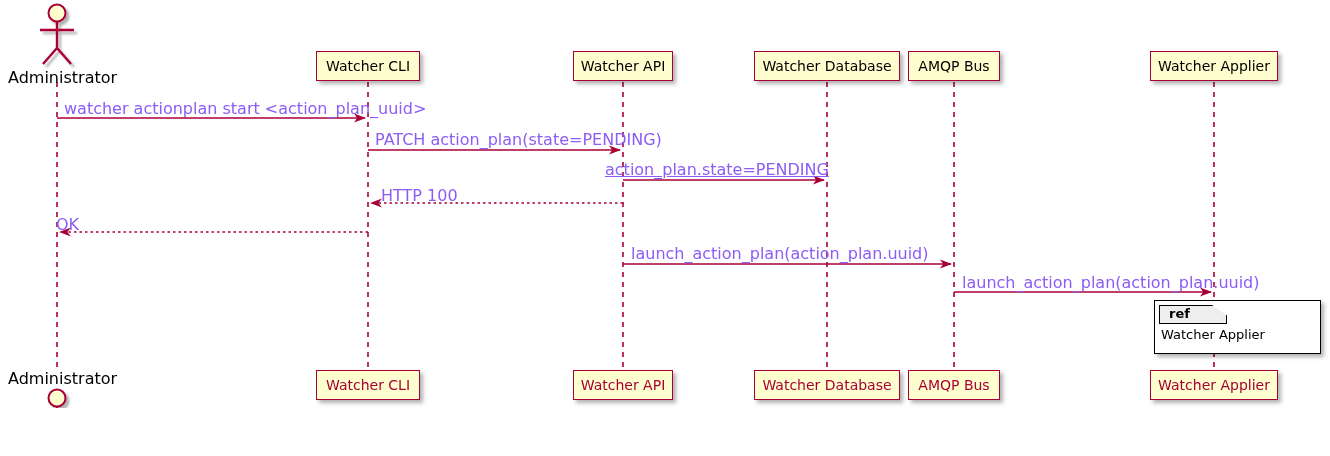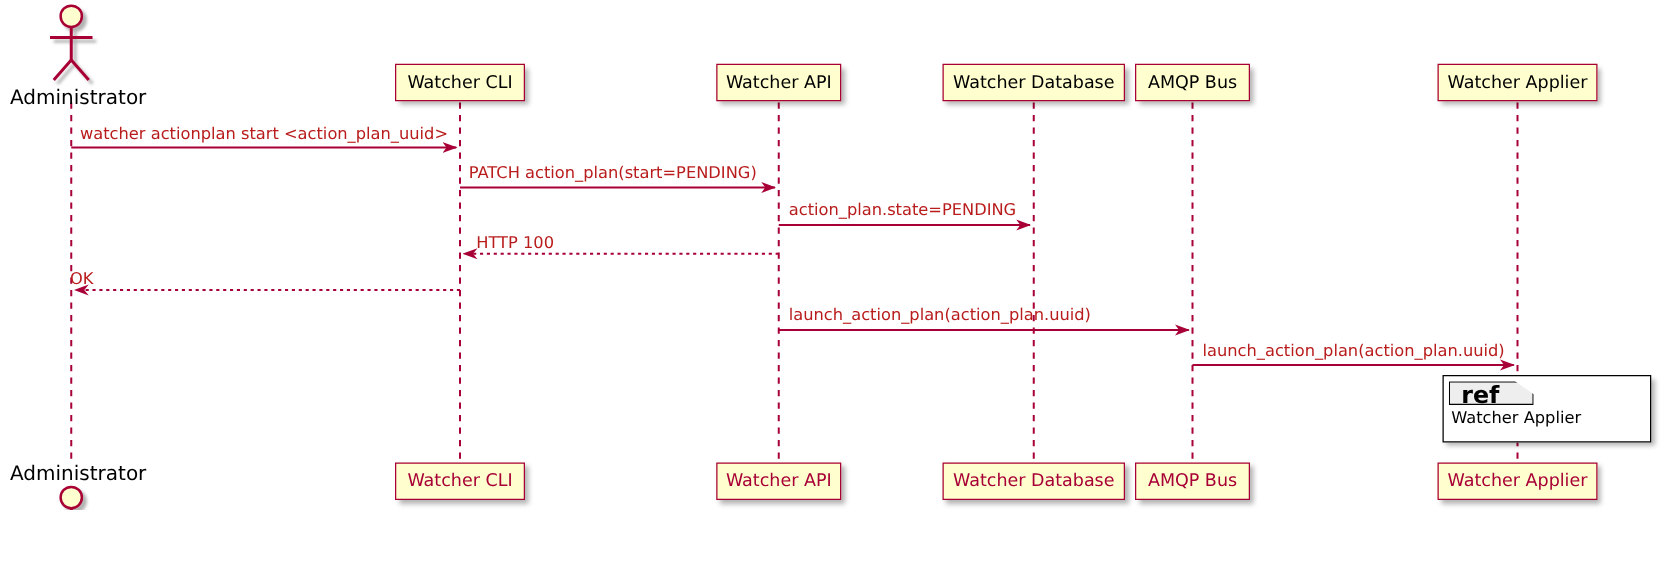--- a/index.html
+++ b/index.html
@@ -44,22 +44,22 @@
   }
   .actor-label {
     position: absolute;
     font-size: 16px;
     color: #000000;
     white-space: nowrap;
     line-height: 1;
   }
   .msg-label {
     position: absolute;
-    font-size: 13px;
-    color: #b91c1c;
+    font-size: 16px;
+    color: #8b5cf6;
     white-space: nowrap;
     line-height: 1;
   }
   .ref-note {
     position: absolute;
     box-sizing: border-box;
     background: #FFFFFF;
     border: 1.5px solid #000000;
     box-shadow: 3px 3px 4px rgba(0,0,0,0.30);
   }
@@ -71,21 +71,21 @@
     height: 19px;
     background: #EEEEEE;
     border: 1px solid #000000;
     box-sizing: border-box;
     clip-path: polygon(0 0, 78% 0, 100% 55%, 100% 100%, 0 100%);
   }
   .ref-tab-label {
     position: absolute;
     left: 14px;
     top: 6px;
-    font-size: 19px;
+    font-size: 13px;
     font-weight: bold;
     color: #000000;
     line-height: 1;
   }
   .ref-body {
     position: absolute;
     left: 6px;
     top: 26px;
     font-size: 13px;
     color: #000000;
@@ -175,22 +175,22 @@
     <span>AMQP Bus</span>
   </div>
   <div class="ptc-box bottom" style="left:1150px; top:370px; width:128px; height:30px;">
     <span>Watcher Applier</span>
   </div>
 
   <div class="actor-label" style="left:8px; top:70px;">Administrator</div>
   <div class="actor-label" style="left:8px; top:371px;">Administrator</div>
 
   <div class="msg-label" style="left:64px; top:101px;">watcher actionplan start &lt;action_plan_uuid&gt;</div>
-  <div class="msg-label" style="left:375px; top:132px;">PATCH action_plan(start=PENDING)</div>
-  <div class="msg-label" style="left:631px; top:162px;">action_plan.state=PENDING</div>
+  <div class="msg-label" style="left:375px; top:132px;">PATCH action_plan(state=PENDING)</div>
+  <div class="msg-label" style="left:605px; top:162px;text-decoration:underline;">action_plan.state=PENDING</div>
   <div class="msg-label" style="left:381px; top:188px;">HTTP 100</div>
   <div class="msg-label" style="left:56px; top:217px;">OK</div>
   <div class="msg-label" style="left:631px; top:246px;">launch_action_plan(action_plan.uuid)</div>
   <div class="msg-label" style="left:962px; top:275px;">launch_action_plan(action_plan.uuid)</div>
 
   <div class="ref-note" style="left:1154px; top:300px; width:167px; height:54px;">
     <div class="ref-tab"></div>
     <div class="ref-tab-label">ref</div>
     <div class="ref-body">
       <div>Watcher Applier</div>

